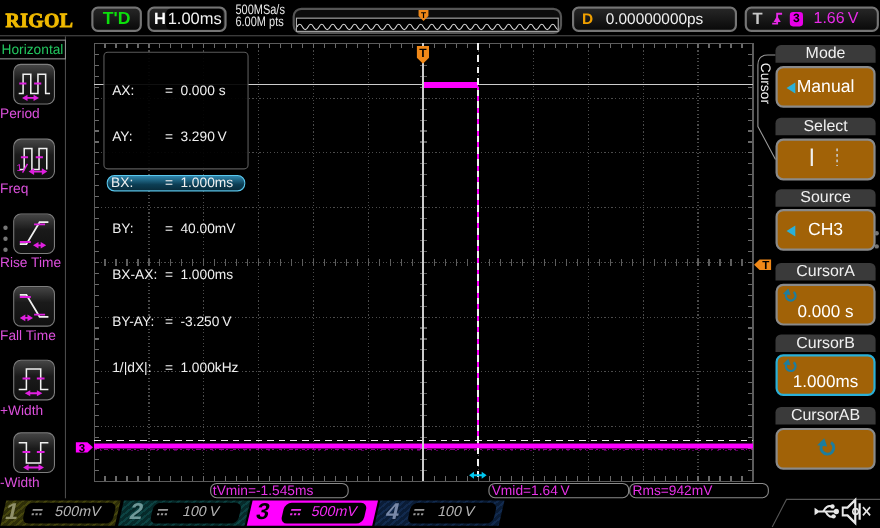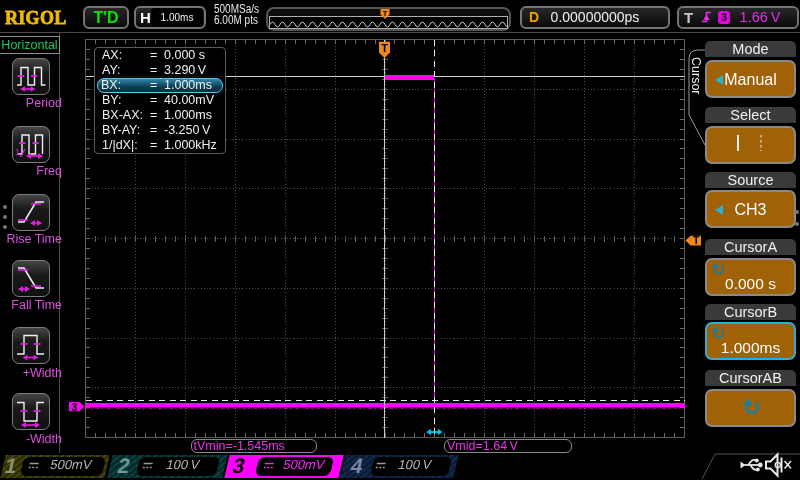--- a/index.html
+++ b/index.html
@@ -12,21 +12,21 @@
 #logo { left:5px; top:7.5px; font-family:"Liberation Serif", serif; font-weight:bold;
   font-size:18px; color:#f0ba00; letter-spacing:0.3px; transform:scaleY(1.02);
   -webkit-text-stroke:0.8px #f0ba00; }
 .tbox { border:2px solid #757575; border-radius:6px; background:linear-gradient(#262626,#0a0a0a);
   height:23px; top:6px; }
 #td { left:83px; width:46px; color:#0ce00c; font-weight:bold; font-size:16px;
   text-align:center; line-height:19px; letter-spacing:0px;}
 #hbox { left:134px; width:72px; color:#fff; }
 #hbox .h { position:absolute; left:4px; top:1px; font-weight:bold; font-size:15px; color:#fff; }
 #hbox .v { position:absolute; left:15px; right:1px; top:0px; bottom:0px; background:#000;
-  border-radius:4px; text-align:center; font-size:10px; line-height:19px; color:#f0f0f0; }
+  border-radius:4px; text-align:center; font-size:15px; line-height:19px; color:#f0f0f0; }
 #srate { left:214px; top:3.5px; color:#e8e8e8; font-size:12.5px; line-height:11.2px; transform:scaleX(0.8); transform-origin:0 0; }
 #strip { left:266px; top:7px; width:245px; height:24px; border:2px solid #555;
   border-radius:8px; background:#0c0c0c; }
 #stripinner { left:269px; top:16px; width:239px; height:13px; border:1px solid #b0b0b0;
   background:#000; }
 #dbox { left:520px; width:150px; }
 #dbox .d { position:absolute; left:7px; top:1px; color:#f0a000; font-weight:bold; font-size:14px; }
 #dbox .v { position:absolute; left:0; right:0; top:0; text-align:center; color:#f0f0f0;
   font-size:14px; line-height:19px; }
 #trig { left:677px; width:122px; }
@@ -36,27 +36,27 @@
 #trig .lv { position:absolute; left:52px; right:8px; top:0; text-align:center; color:#e82ae8;
   font-size:14.5px; line-height:19px; }
 #topline { left:0; top:32px; width:800px; height:1px; background:#4a4a4a; }
 
 
 #sbline { left:59px; top:33px; width:1px; height:420px; background:#4a4a4a; }
 #htitle { left:0; top:36px; width:60px; height:18px; border:1px solid #909090; border-left:none;
   color:#22c55e; font-size:12.5px; text-align:center; line-height:16px; background:#000; }
 .sbtn { left:12px; width:38px; height:37px; border-radius:7px;
   background:linear-gradient(#454545,#1a1a1a 40%,#101010); border:1.5px solid #7e7e7e; }
-.slab { left:0; width:62px; text-align:right; color:#dc50dc; font-size:12.5px; }
+.slab { left:0; width:62px; text-align:left; color:#dc50dc; font-size:12.5px; }
 .sdot { width:4px; height:4px; border-radius:50%; background:#777; left:3px; }
 
 
 #cbox { left:94px; top:47px; width:132px; height:107px; background:rgba(0,0,0,0.92);
   border:1px solid #5a5a5a; border-radius:4px; color:#f0f0f0; font-size:12.5px; }
-#cbox .row { position:relative; height:15px; line-height:15px; }
+#cbox .row { position:relative; height:15px; line-height:15px;margin-top:27px; }
 #cbox .l { position:absolute; left:7px; }
 #cbox .e { position:absolute; left:55px; }
 #cbox .v { position:absolute; left:69px; }
 #cbox .hl { position:absolute; left:2px; right:2px; top:0; height:15px;
   background:linear-gradient(#2f86ac,#0c3e54 60%,#082c3c); border:1px solid #5ac8ee;
   border-radius:7px; }
 
 
 .mtitle { left:705px; width:91px; height:16px; background:#3a3a3a; border-radius:5px 5px 0 0;
   color:#f0f0f0; font-size:14.5px; text-align:center; line-height:16px; }
@@ -291,20 +291,21 @@
  <svg width="22" height="20" style="position:absolute;left:35px;top:7px">
         <path d="M7.3,4 A5.8,5.8 0 1 0 13.5,4.3" stroke="#1d7d9e" stroke-width="2.6" fill="none"></path>
         <polygon points="0.9,6.8 10,8 7.3,0.3" fill="#1d7d9e"></polygon>
       </svg>
     </div>
 <div class="abs mdot" style="top:210px"></div>
 <div class="abs mdot" style="top:221.5px"></div>
 
 <div class="abs meas" style="left:190.5px;width:126px">tVmin=-1.545ms</div>
 <div class="abs meas" style="left:444px;width:127.5px">Vmid=1.64 V</div>
+<div class="abs meas" style="left:572px;width:126.5px">Rms=942mV</div>
 
 <div class="abs chan stripe1" style="left:3px;width:104px">
  <span class="num" style="left:2px;color:#90906a">1</span>
  <div class="ib" style="left:19px;right:3px"></div>
  <svg style="position:absolute;left:25px;top:7px" width="12" height="9">
         <line x1="1" y1="1.5" x2="10" y2="1.5" stroke="#999" stroke-width="1.6"></line>
         <line x1="1" y1="5.5" x2="10" y2="5.5" stroke="#999" stroke-width="1.6" stroke-dasharray="2,1.5"></line>
       </svg>
  <span class="val" style="left:47px;color:#b4b4b4">500mV</span>
 </div>

